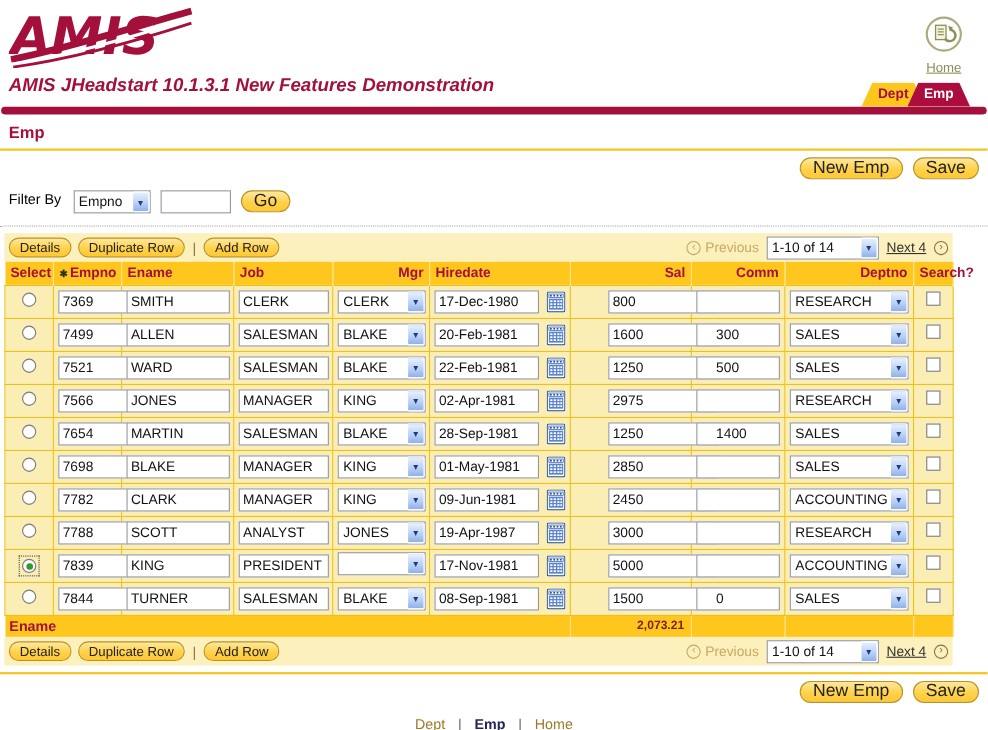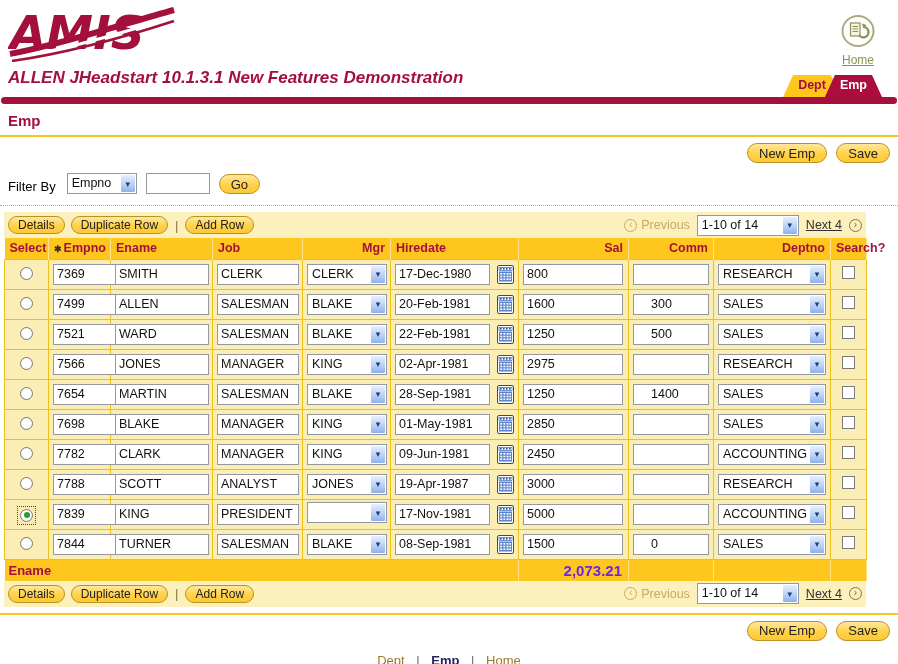--- a/index.html
+++ b/index.html
@@ -23,25 +23,25 @@
   .maroon-bar { height: 7px; background: #A3103C; border-radius: 4px; margin: 0 1px; }
 
   
   .section-title { padding: 8px 8px 5px; border-bottom: 2px solid #F5C41D; }
   .section-title span { font-size: 15px; font-weight: bold; color: #A3103C; }
 
   
   .btn { display: inline-flex; align-items: center; justify-content: center; height: 20px;
     padding: 0 11px; background: linear-gradient(#FFE79E, #FFD24A 55%, #FFC734);
     border: 1px solid #B89323; border-radius: 10px; font-family: "Liberation Sans", sans-serif;
-    font-size: 13px; color: #222; cursor: pointer; white-space: nowrap; }
+    font-size: 16px; color: #222; cursor: pointer; white-space: nowrap; }
   .actions-row { display: flex; justify-content: flex-end; gap: 9px; padding: 6px 8px 0; }
 
   
-  .filter-row { display: flex; align-items: flex-end; gap: 9px; padding: 10px 8px 8px; }
+  .filter-row { display: flex; align-items: flex-start; gap: 9px; padding: 10px 8px 8px; }
   .filter-label { font-size: 13px; color: #000; margin-right: 2px; }
   .dotted-sep { border-top: 1px dotted #A9A9A9; margin-top: 3px; }
 
   
   .fselect { display: inline-flex; align-items: stretch; height: 21px; background: #fff;
     border: 1px solid #9598A0; cursor: pointer; }
   .fs-text { flex: 1; font-size: 12.5px; color: #111; padding: 2px 3px 0 4px; white-space: nowrap;
     overflow: hidden; }
   .fs-btn { width: 16px; display: flex; align-items: center; justify-content: center;
     background: linear-gradient(#E6F0FE, #B6CEF6 60%, #8FB0E8); border: 1px solid #fff;
@@ -71,35 +71,35 @@
   table.emp th { background: #FFC61E; color: #A3103C; font-size: 12.5px; font-weight: bold;
     height: 21px; padding: 1px 5px; border-right: 1px solid rgba(255,255,255,.5); white-space: nowrap; }
   th.al { text-align: left; } th.ar { text-align: right; }
   .req { color: #2F2F2F; font-size: 9px; margin-right: 2px; }
   td { border: 1px solid #F0C01A; background: #FBEEB4; height: 30px; padding: 2px 4px; }
   .c-select { text-align: center; }
   .c-del { text-align: center; }
   .c-hiredate .hd-inner { display: flex; align-items: center; justify-content: space-between; }
   .c-empno .tin { width: 64px; } .c-ename .tin { width: 94px; } .c-job .tin { width: 82px; }
   .c-mgr .fselect { width: 80px; } .c-hiredate .tin { width: 95px; }
-  .c-sal .tin { width: 100px; } .c-comm .tin { width: 76px; padding-left: 17px; } .c-deptno .fselect { width: 108px; }
+  .c-sal .tin { width: 100px; margin-left: 30px; } .c-comm .tin { width: 76px; padding-left: 17px; } .c-deptno .fselect { width: 108px; }
   .calbtn { display: inline-flex; cursor: pointer; margin-left: 2px; }
 
   .radio-wrap { display: inline-flex; padding: 2px; }
   .radio-wrap.focused { outline: 1px dotted #444; }
   .radio { width: 13px; height: 13px; border: 1px solid #7B7B7B; border-radius: 50%;
     background: radial-gradient(#ffffff 55%, #DDDDDD); display: inline-flex; align-items: center;
     justify-content: center; cursor: pointer; }
   .radio .dot { width: 6px; height: 6px; border-radius: 50%; background: #2E9B2E; }
   .cb { display: inline-block; width: 13px; height: 13px; background: #fff;
     border: 1px solid #7B7B7B; cursor: pointer; }
 
   tr.trow td { background: #FFC61E; height: 20px; border: none; border-right: 1px solid rgba(255,255,255,.45); }
   .tot-label { color: #A3103C; font-weight: bold; font-size: 13px; }
-  .tot-val { text-align: right; font-weight: bold; font-size: 15px; color: #6d28d9; padding-right: 6px; }
+  .tot-val { text-align: right; font-weight: bold; font-size: 11px; color: #7f1d1d; padding-right: 6px; }
 
   .gold-rule { border-top: 2px solid #F5C41D; margin-top: 6px; }
   .footer { text-align: center; margin-top: 12px; font-size: 13px; }
   .flink { color: #9C7A28; text-decoration: underline; cursor: pointer; }
   .flink.active { color: #24245C; font-weight: bold; }
   .fsep { color: #666; margin: 0 8px; }
 </style>
 </head>
 <body>
 
@@ -120,21 +120,21 @@
         <path d="M12.5 12.5h5.5M12.5 15h5.5M12.5 17.5h5.5" stroke="#8F8F5A" stroke-width="1"></path>
         <path d="M19 21 a5.2 5.2 0 1 0 4.5 -8" fill="none" stroke="#8F8F5A" stroke-width="2.2"></path>
         <path d="M22 9.5 l4.5 1.5 -3 3.4 z" fill="#8F8F5A"></path>
       </svg>
     </span>
     <a class="home-link">Home</a>
   </div>
 </div>
 
 <div class="title-tabs">
-  <h1 class="main-title">ALLEN JHeadstart 10.1.3.1 New Features Demonstration</h1>
+  <h1 class="main-title">AMIS JHeadstart 10.1.3.1 New Features Demonstration</h1>
   <div class="tabs">
     <div class="tab tab-dept">Dept</div>
     <div class="tab tab-emp">Emp</div>
   </div>
 </div>
 <div class="maroon-bar"></div>
 
 <div class="section-title">
   <span>Emp</span>
 </div>

